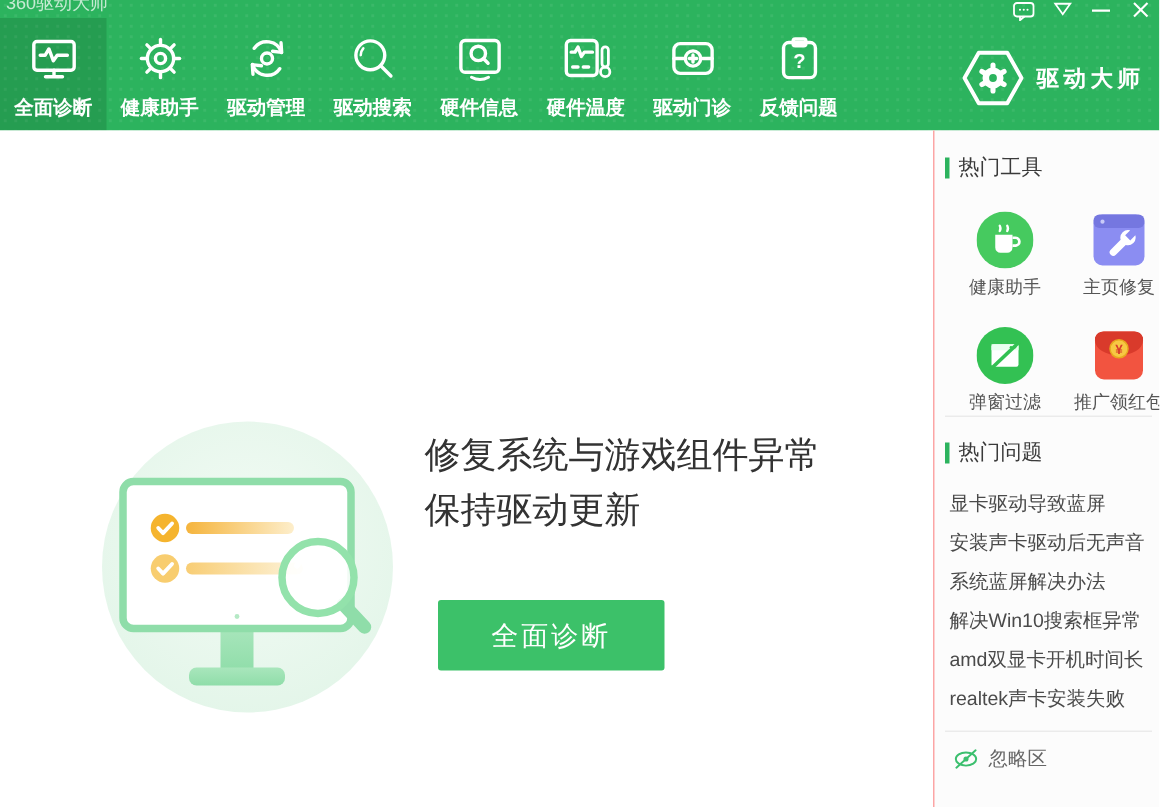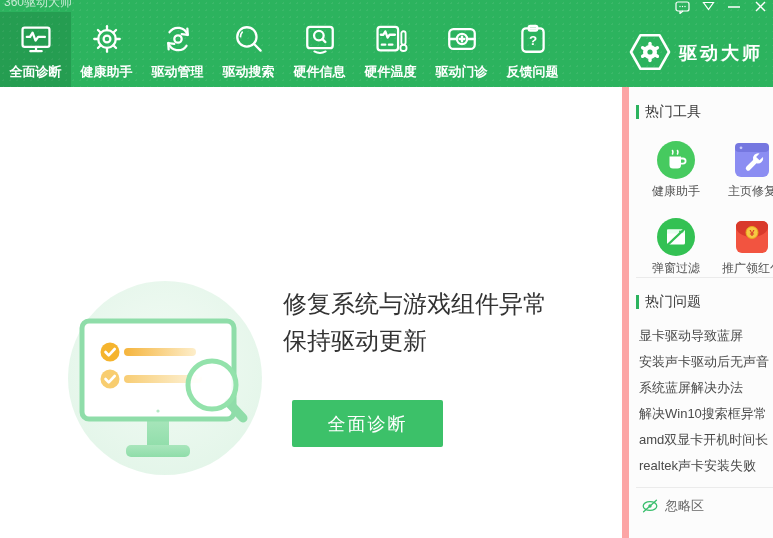--- a/index.html
+++ b/index.html
@@ -28,38 +28,38 @@
     width:71px; height:75px; display:flex; flex-direction:column; align-items:center;
     padding-top:9px; cursor:pointer;
   }
   .tab.active { background:rgba(0,30,10,0.14); }
   .tab .t-icon { width:36px; height:36px; display:flex; align-items:center; justify-content:center; }
   .tab .t-label { margin-top:6px; font-size:13px; color:#ffffff; font-weight:bold; white-space:nowrap; }
 
   .brand { position:absolute; right:10px; top:30px; display:flex; align-items:center; }
   .brand-hex { width:44px; height:44px; margin-right:7px; }
   .brand-text .b-360 { font-size:27px; font-weight:800; color:#fff; letter-spacing:2px; line-height:24px; }
-  .brand-text .b-sub { font-size:18px; font-weight:bold; color:#fff; letter-spacing:3px; line-height:16px; margin-top:2px; white-space:nowrap; }
+  .brand-text .b-sub { font-size:15px; font-weight:bold; color:#fff; letter-spacing:3px; line-height:16px; margin-top:2px; white-space:nowrap; }
 
   
   .main { position:absolute; left:0; top:87px; width:622px; height:404px; background:#fff; }
   .hero-illustration { position:absolute; left:62px; top:188px; width:205px; height:205px; }
   .headline { position:absolute; left:283px; top:198px; font-size:24px; line-height:37px; color:#333; font-weight:500; white-space:nowrap; }
   .cta-button {
     position:absolute; left:292px; top:313px; width:151px; height:47px;
     background:#3cc169; color:#fff; font-size:18px; letter-spacing:2px;
     border:none; border-radius:2px; cursor:pointer;
     display:flex; align-items:center; justify-content:center;
     font-family:inherit;
   }
 
   
   .sidebar {
     position:absolute; left:622px; top:87px; width:151px; height:451px;
-    background:#fcfcfc; border-left:7px solid #fca5a5;
+    background:#fcfcfc; border-left:1px solid #fca5a5;
   }
   .side-header { position:absolute; left:7px; display:flex; align-items:center; }
   .side-header .bar { width:3px; height:14px; background:#2cb35e; margin-right:6px; }
   .side-header .h-text { font-size:14px; color:#3a3a3a; }
   .tools-header { top:16px; }
   .questions-header { top:206px;text-align:center; }
 
   .tool { position:absolute; width:76px; display:flex; flex-direction:column; align-items:center; cursor:pointer; }
   .tool .tool-icon { width:38px; height:38px; }
   .tool .tool-label { margin-top:4px; font-size:12px; color:#555; white-space:nowrap; }

